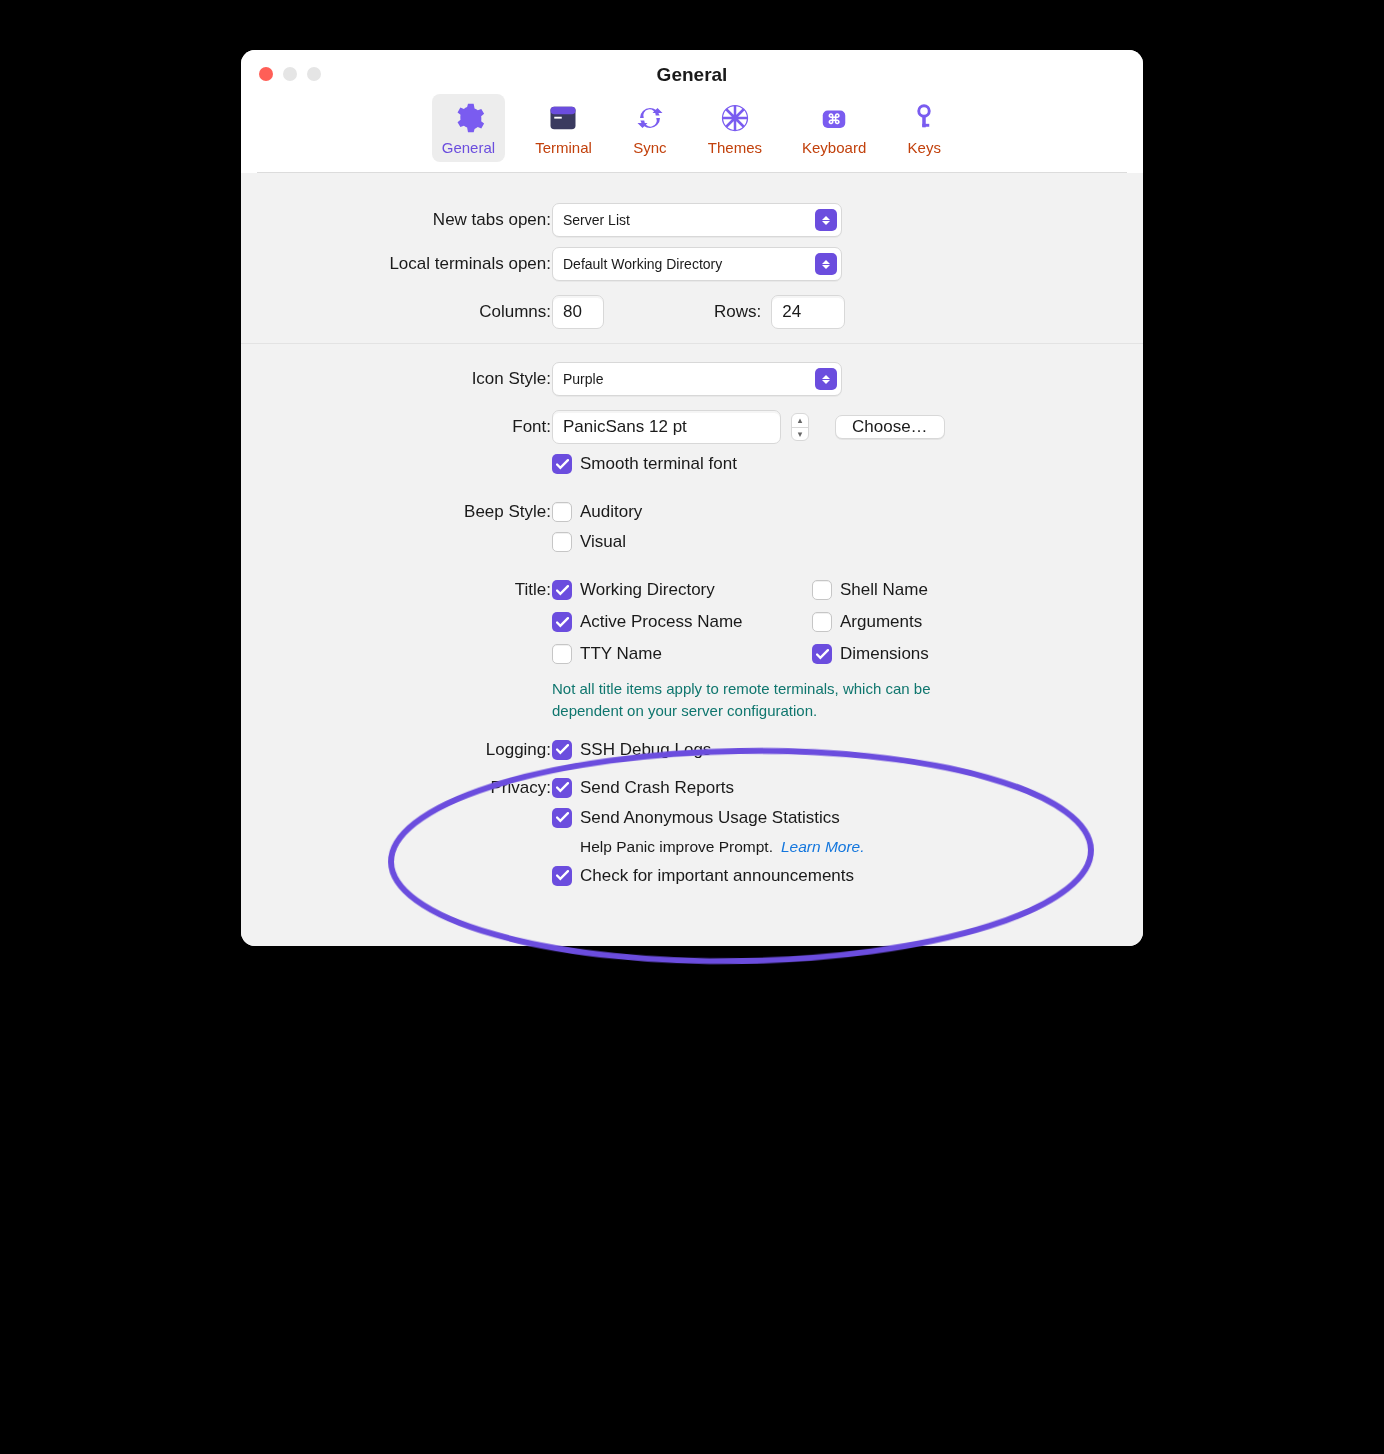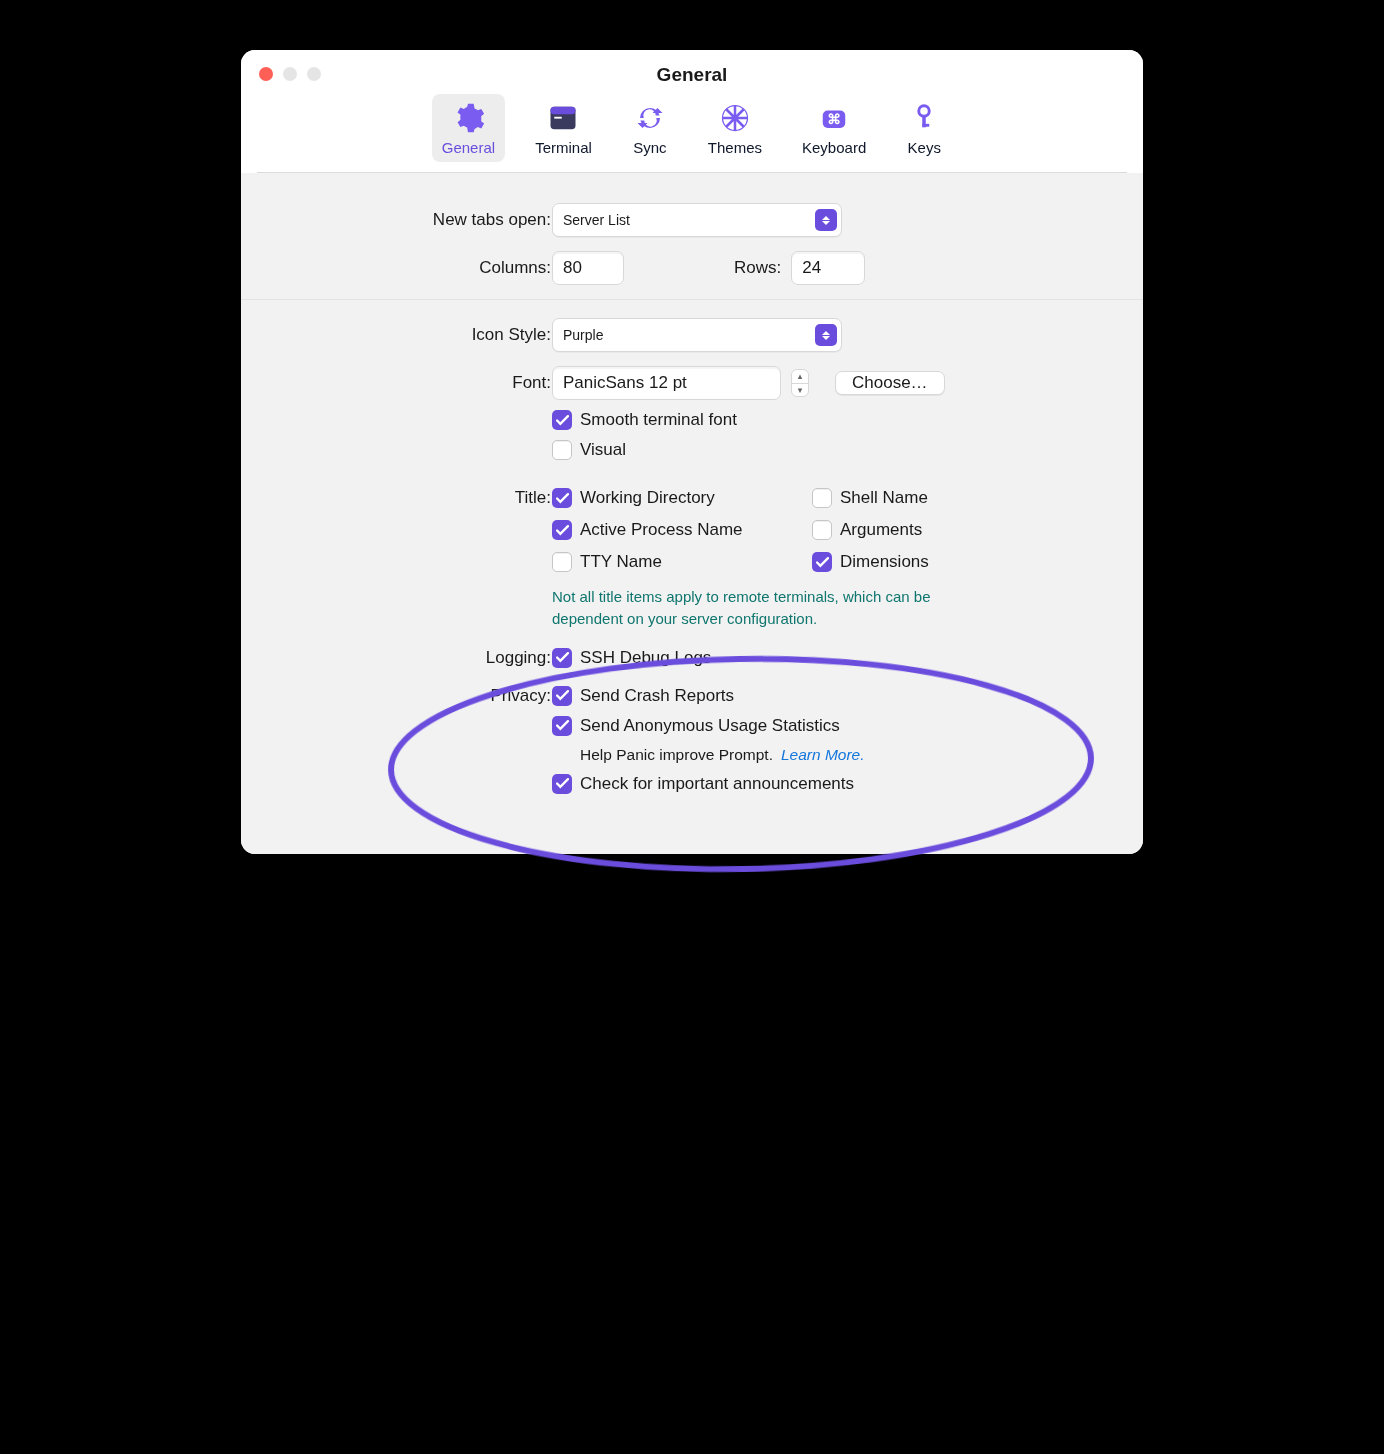--- a/index.html
+++ b/index.html
@@ -64,21 +64,21 @@
     border-radius: 8px;
     cursor: default;
   }
   .toolbar .tab.selected {
     background: #ededed;
   }
   .toolbar .tab .ico {
     width: 36px; height: 36px;
     display: flex; align-items: center; justify-content: center;
   }
-  .toolbar .tab .label { font-size: 15px; color: #0f172a; }
+  .toolbar .tab .label { font-size: 15px; color: #c2410c; }
   .toolbar .tab.selected .label { color: #6b4dde; }
   .content {
     background: #f2f2f2;
     border-bottom-left-radius: 14px;
     border-bottom-right-radius: 14px;
     padding: 30px 0 50px 0;
     position: relative;
   }
   .row {
     display: flex;
@@ -284,25 +284,34 @@
     <div class="row">
       <div class="lbl">New tabs open:</div>
       <div class="ctrls">
         <div class="select" style="width:290px">
           <span class="sel-label">Server List</span>
           <span class="arrow"></span>
         </div>
       </div>
     </div>
 
+    <div class="row">
+      <div class="lbl">Local terminals open:</div>
+      <div class="ctrls">
+        <div class="select" style="width:290px">
+          <span class="sel-label">Default Working Directory</span>
+          <span class="arrow"></span>
+        </div>
+      </div>
+    </div>
 
     <div class="row" style="margin-top:14px">
       <div class="lbl">Columns:</div>
       <div class="ctrls">
-        <div class="textfield" style="width:72px">80</div>
+        <div class="textfield" style="width:52px">80</div>
         <div style="width:90px"></div>
         <span>Rows:</span>
         <div class="textfield" style="width:74px">24</div>
       </div>
     </div>
 
     <div class="sep"></div>
 
     <div class="row">
       <div class="lbl">Icon Style:</div>
@@ -334,20 +343,29 @@
           <span class="box on">
               <svg viewBox="0 0 12 10">
                 <path d="M1 5l3 3 7-7" stroke="#fff" stroke-width="2.2" fill="none" stroke-linecap="round"></path>
               </svg>
             </span>
           <span>Smooth terminal font</span>
         </label>
       </div>
     </div>
 
+    <div class="row" style="margin-top:28px">
+      <div class="lbl">Beep Style:</div>
+      <div class="ctrls">
+        <label class="chk">
+          <span class="box off"></span>
+          <span>Auditory</span>
+        </label>
+      </div>
+    </div>
     <div class="row">
       <div class="lbl"></div>
       <div class="ctrls">
         <label class="chk">
           <span class="box off"></span>
           <span>Visual</span>
         </label>
       </div>
     </div>
 

